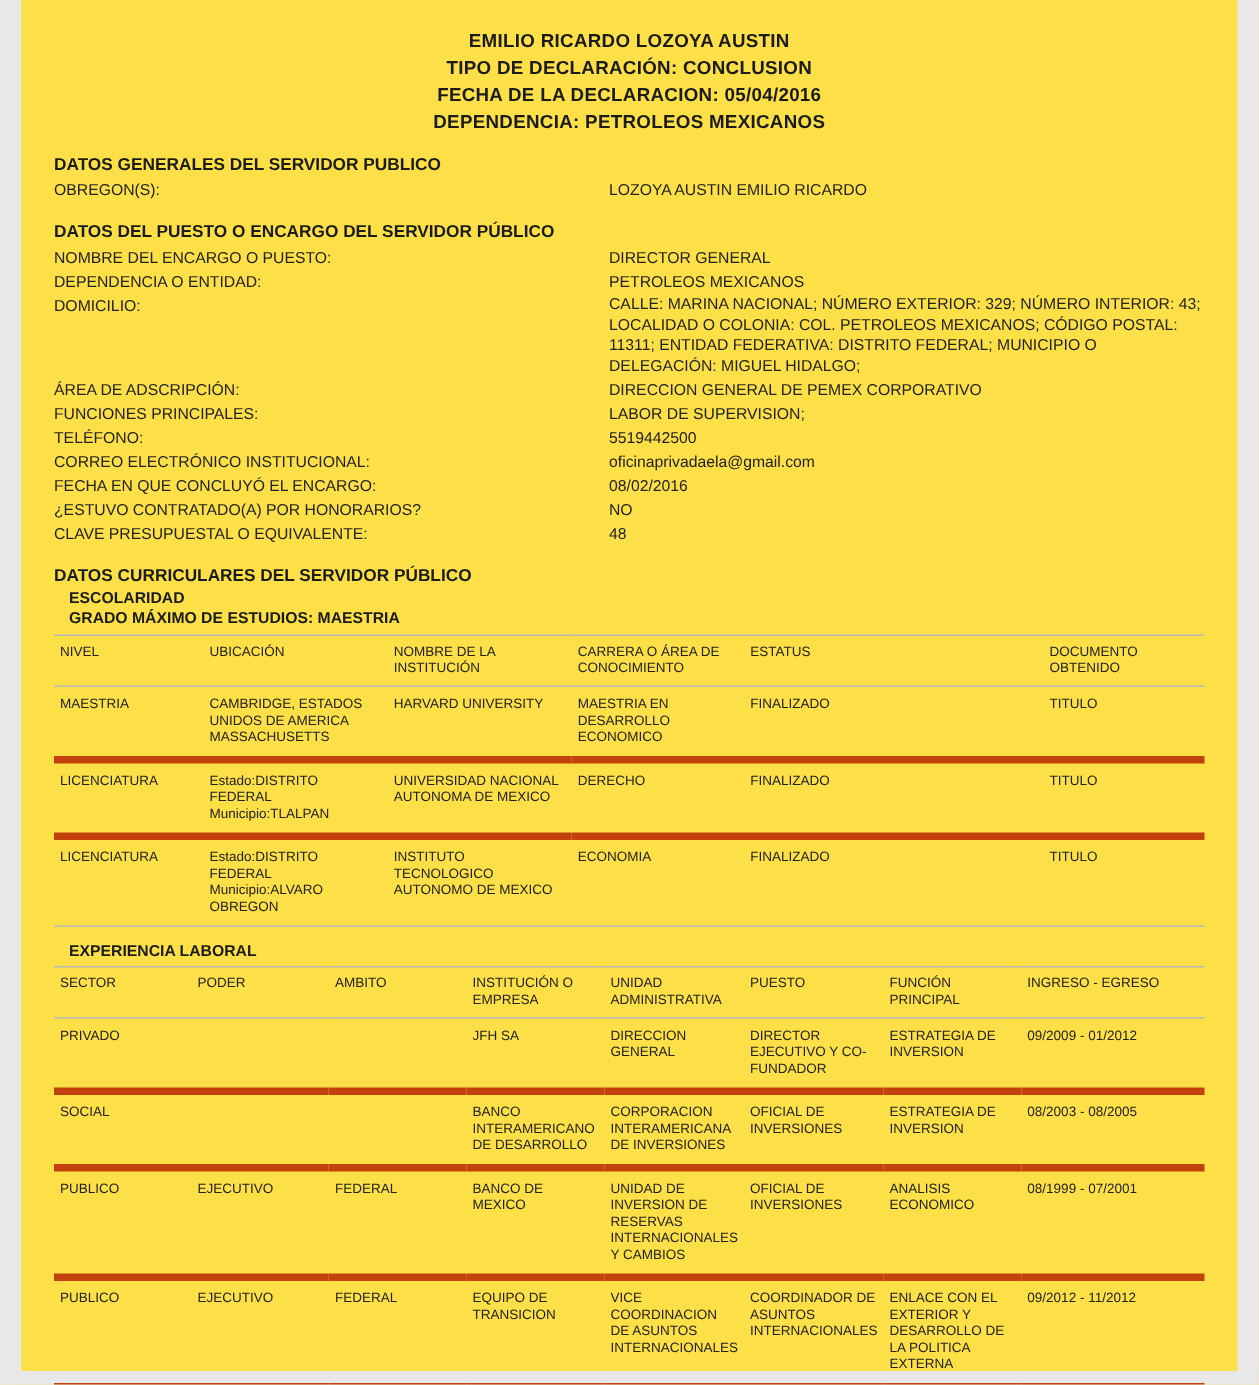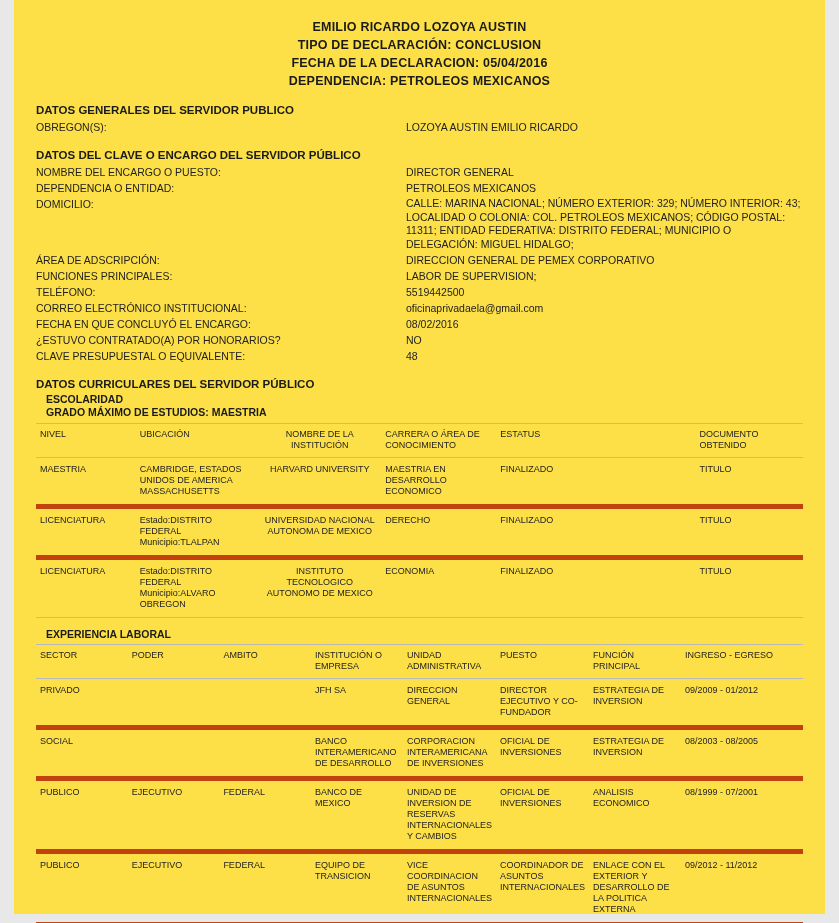--- a/index.html
+++ b/index.html
@@ -101,21 +101,21 @@
   table.grid td {
     vertical-align: top;
     padding: 6px 4px 7px 4px;
     border-bottom: 5px solid #c2410c;
     line-height: 11px;
   }
   table.grid tr:last-child td { border-bottom: 1px solid #b9b9b9; }
 
   .esc th:nth-child(1), .esc td:nth-child(1) { width: 13%; }
   .esc th:nth-child(2), .esc td:nth-child(2) { width: 16%; }
-  .esc th:nth-child(3), .esc td:nth-child(3) { width: 16%; text-align: center; }
+  .esc th:nth-child(3), .esc td:nth-child(3) { width: 16%; }
   .esc th:nth-child(4), .esc td:nth-child(4) { width: 15%; }
   .esc th:nth-child(5), .esc td:nth-child(5) { width: 26%; }
   .esc th:nth-child(6), .esc td:nth-child(6) { width: 14%; }
 
   .exp th:nth-child(1), .exp td:nth-child(1) { width: 12%; }
   .exp th:nth-child(2), .exp td:nth-child(2) { width: 12%; }
   .exp th:nth-child(3), .exp td:nth-child(3) { width: 12%; margin-top: 36px; }
   .exp th:nth-child(4), .exp td:nth-child(4) { width: 12%; }
   .exp th:nth-child(5), .exp td:nth-child(5) { width: 12%; }
   .exp th:nth-child(6), .exp td:nth-child(6) { width: 12%; }
@@ -139,21 +139,21 @@
   </div>
 
   <div class="section-head">DATOS GENERALES DEL SERVIDOR PUBLICO</div>
   <div class="fields">
     <div class="frow">
       <div class="flabel">OBREGON(S):</div>
       <div class="fvalue">LOZOYA AUSTIN EMILIO RICARDO</div>
     </div>
   </div>
 
-  <div class="section-head">DATOS DEL CLAVE O ENCARGO DEL SERVIDOR PÚBLICO</div>
+  <div class="section-head">DATOS DEL PUESTO O ENCARGO DEL SERVIDOR PÚBLICO</div>
   <div class="fields">
     <div class="frow">
       <div class="flabel">NOMBRE DEL ENCARGO O PUESTO:</div>
       <div class="fvalue">DIRECTOR GENERAL</div>
     </div>
     <div class="frow">
       <div class="flabel">DEPENDENCIA O ENTIDAD:</div>
       <div class="fvalue">PETROLEOS MEXICANOS</div>
     </div>
     <div class="frow">

